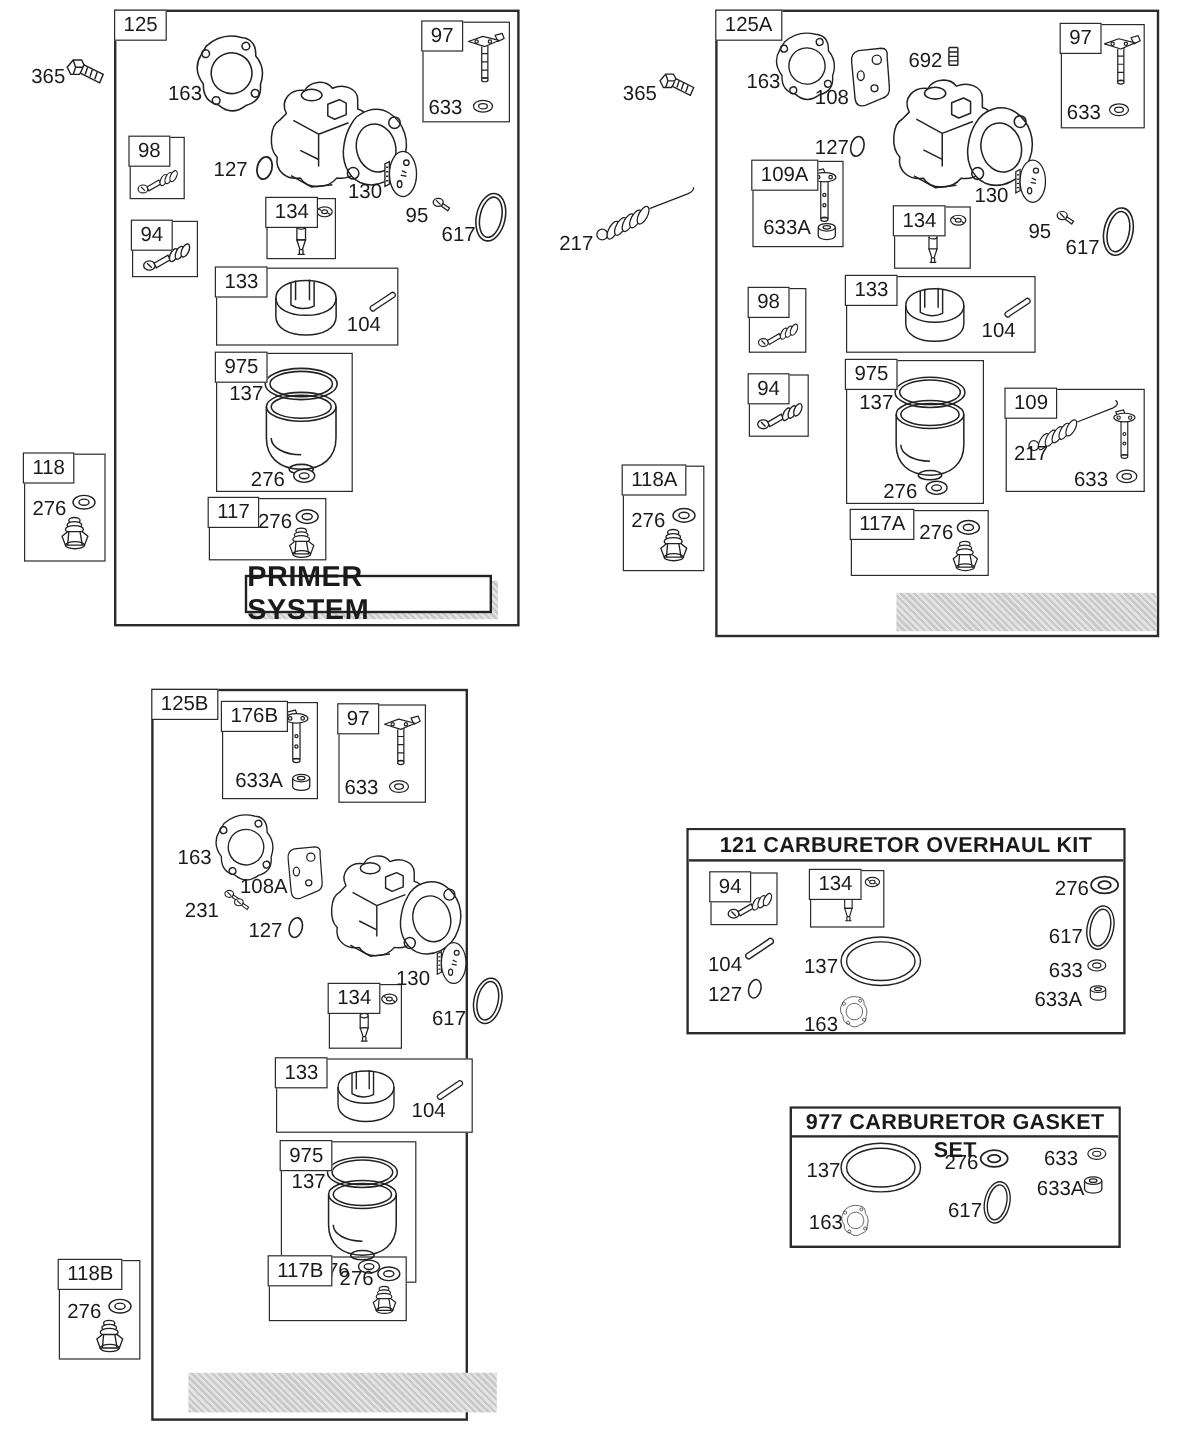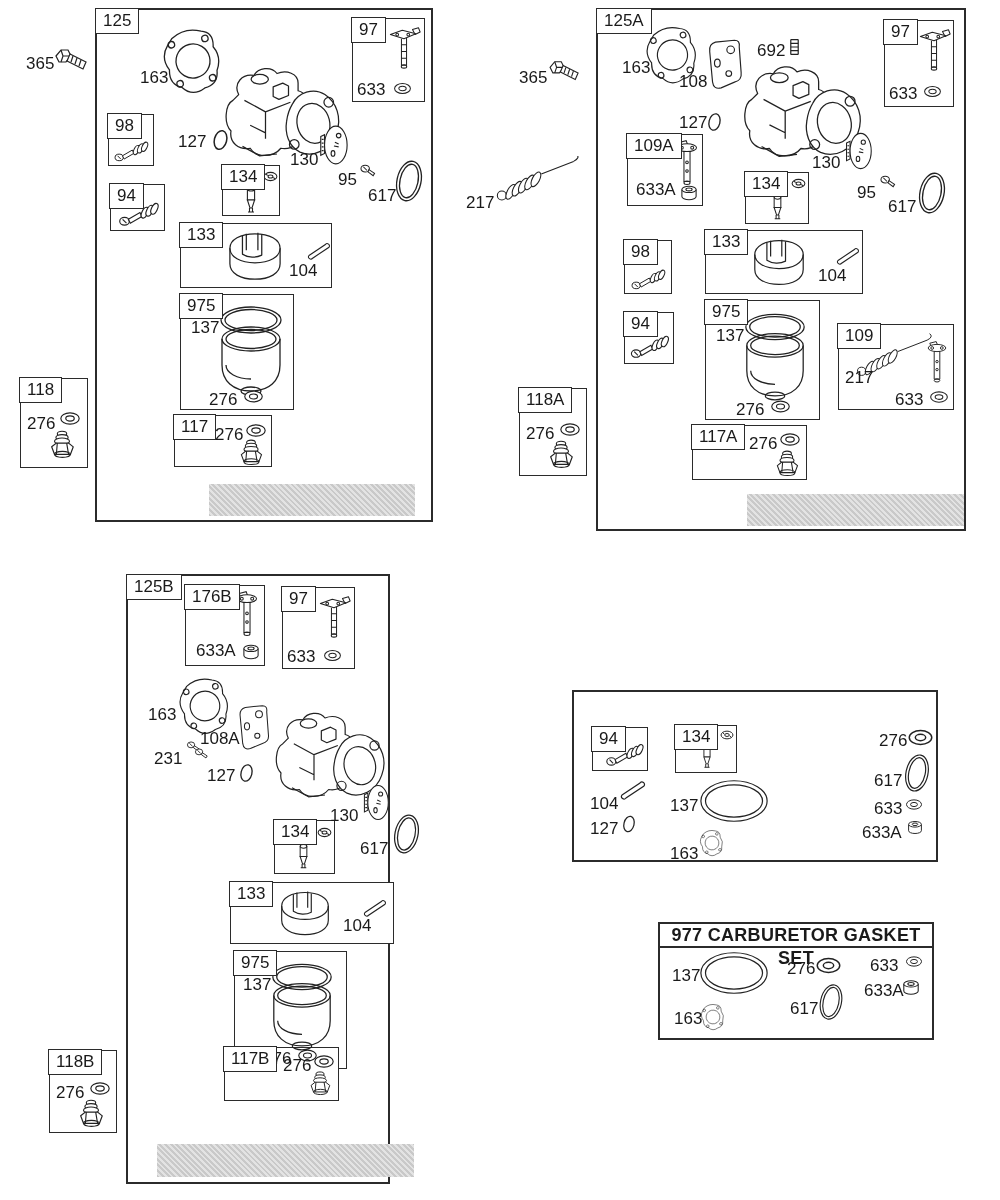--- a/index.html
+++ b/index.html
@@ -328,20 +328,21 @@
       <span class="pl" style="left:40px;top:10px">276</span>
       <svg class="ic" style="left:70px;top:7px;width:22px;height:15px">
           <use href="#s-washer"></use>
         </svg>
       <svg class="ic" style="left:62px;top:22px;width:28px;height:28px">
           <use href="#s-plug"></use>
         </svg>
     </div>
 
     <div class="sysshadow" style="left:112px;top:474px;width:206px;height:32px"></div>
+    <div class="sysbox" style="left:107px;top:469px;width:206px;height:32px">PRIMER SYSTEM</div>
   </div>
 
   <div class="panel" style="left:20px;top:378px;width:68px;height:90px;border-width:1.5px">
     <div class="tag">118</div>
     <span class="pl" style="left:6px;top:36px">276</span>
     <svg class="ic" style="left:38px;top:32px;width:22px;height:15px">
         <use href="#s-washer"></use>
       </svg>
     <svg class="ic" style="left:26px;top:50px;width:30px;height:30px">
         <use href="#s-plug"></use>
@@ -476,21 +477,21 @@
         </svg>
       <svg class="ic" style="left:86px;top:14px;width:24px;height:50px">
           <use href="#s-choke"></use>
         </svg>
       <span class="pl" style="left:56px;top:66px">633</span>
       <svg class="ic" style="left:90px;top:65px;width:20px;height:14px">
           <use href="#s-washer"></use>
         </svg>
     </div>
 
-    <div class="sub" style="left:94px;top:415px;width:115px;height:55px">
+    <div class="sub" style="left:111px;top:415px;width:115px;height:55px">
       <div class="tag">117A</div>
       <span class="pl" style="left:56px;top:9px">276</span>
       <svg class="ic" style="left:86px;top:6px;width:22px;height:15px">
           <use href="#s-washer"></use>
         </svg>
       <svg class="ic" style="left:80px;top:23px;width:28px;height:28px">
           <use href="#s-plug"></use>
         </svg>
     </div>
 
@@ -619,20 +620,21 @@
     <span class="pl" style="left:6px;top:33px">276</span>
     <svg class="ic" style="left:39px;top:30px;width:22px;height:15px">
         <use href="#s-washer"></use>
       </svg>
     <svg class="ic" style="left:26px;top:47px;width:30px;height:30px">
         <use href="#s-plug"></use>
       </svg>
   </div>
 
   <div class="panel" style="left:572px;top:690px;width:366px;height:172px">
+    <div class="kittitle">121 CARBURETOR OVERHAUL KIT</div>
 
     <div class="sub" style="left:18px;top:35px;width:56px;height:44px">
       <div class="tag">94</div>
       <svg class="ic" style="left:12px;top:15px;width:40px;height:26px">
           <use href="#s-sprscrew"></use>
         </svg>
     </div>
 
     <div class="sub" style="left:101px;top:33px;width:62px;height:48px">
       <div class="tag">134</div>

